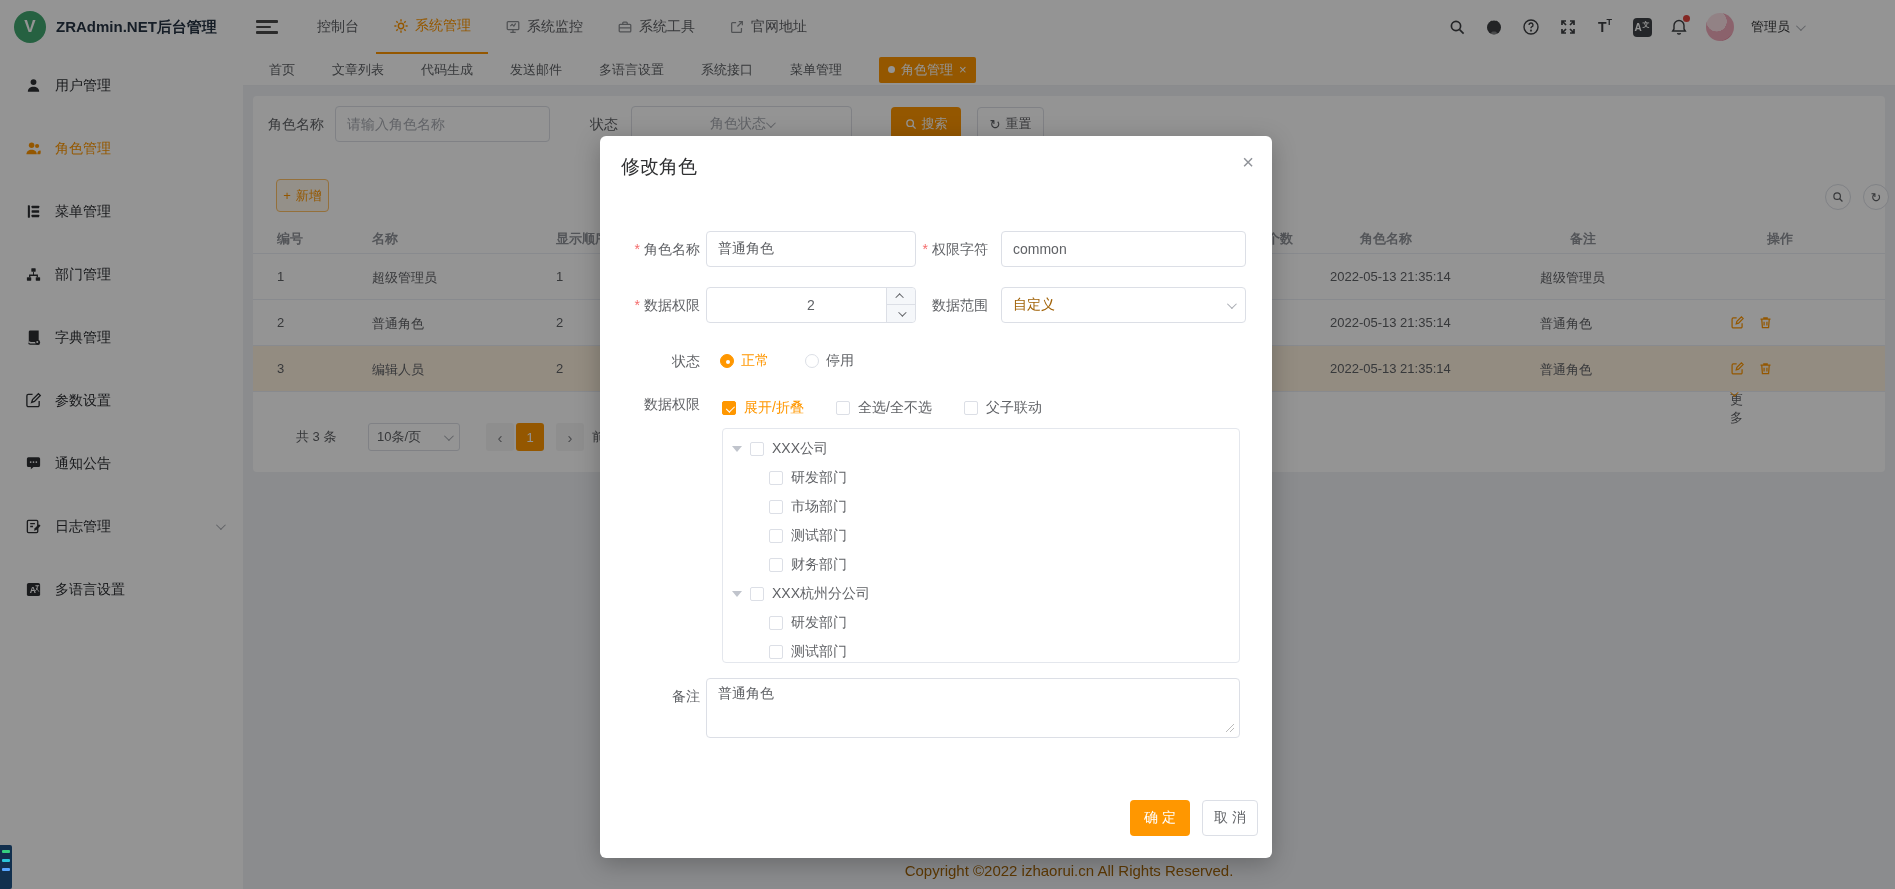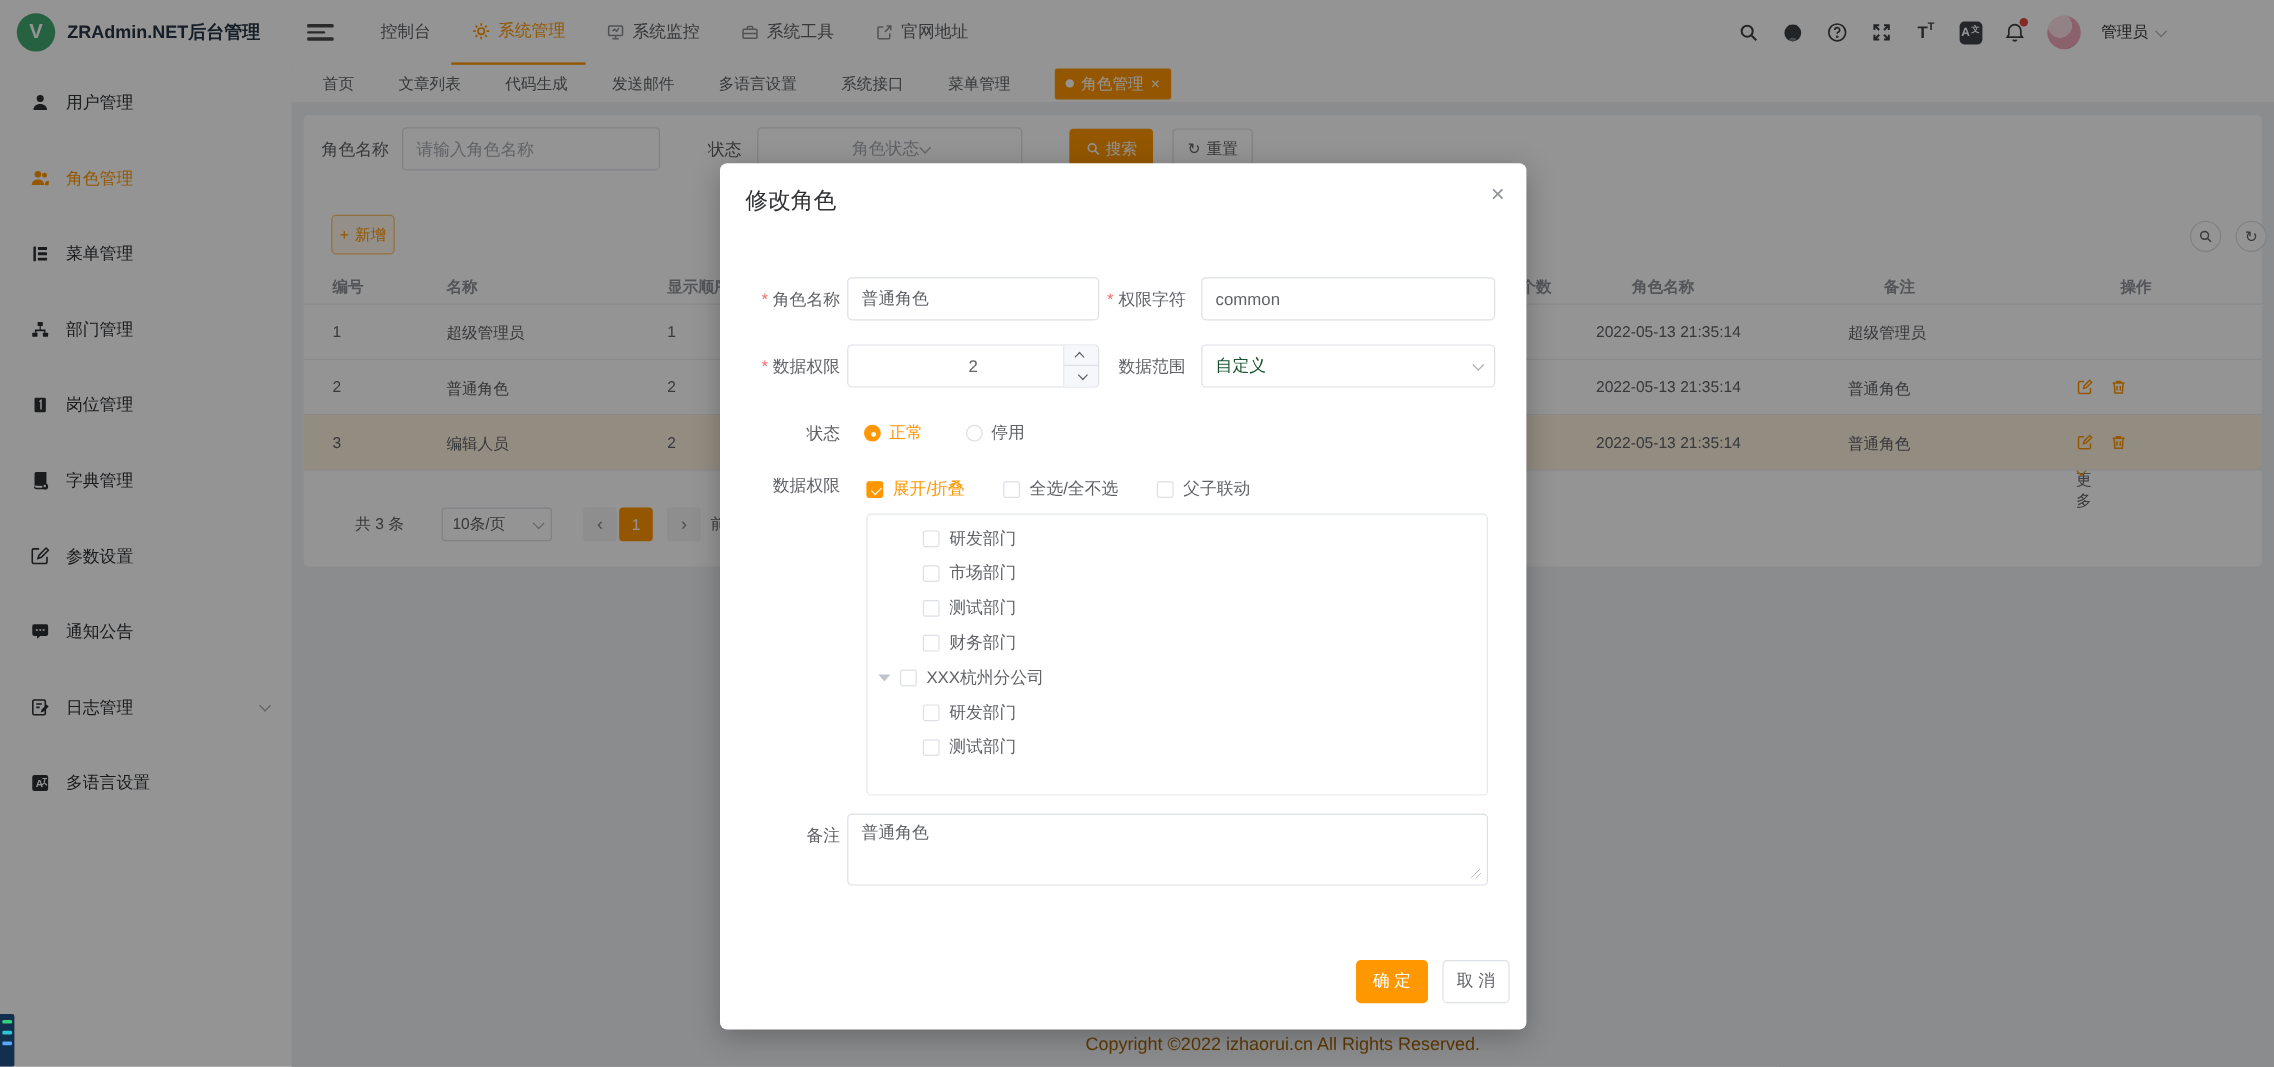--- a/index.html
+++ b/index.html
@@ -87,21 +87,21 @@
   .corner-widget i:nth-child(3){ background:#58a6ff; margin-top:6px; }
 
   
   .overlay{ position:absolute; inset:0; background:rgba(0,0,0,0.42); z-index:10; }
   .dialog{ position:absolute; left:600px; top:136px; width:672px; height:722px; background:#fff; border-radius:6px; box-shadow:0 6px 24px rgba(0,0,0,.25); z-index:20; }
   .dlg-title{ position:absolute; left:21px; top:18px; font-size:19px; color:#303133; }
   .dlg-close{ position:absolute; right:18px; top:16px; font-size:20px; color:#909399; cursor:pointer; line-height:1; }
   .dl{ position:absolute; width:100px; text-align:right; font-size:14px; color:#606266; line-height:36px; white-space:nowrap; }
   .dl .req{ color:#f56c6c; margin-right:4px; }
   .din{ position:absolute; height:36px; border:1px solid #dcdfe6; border-radius:4px; font-size:14px; color:#606266; padding:0 11px; background:#fff; font-family:inherit; }
-  .dsel{ position:absolute; height:36px; border:1px solid #dcdfe6; border-radius:4px; display:flex; align-items:center; justify-content:space-between; padding:0 11px; font-size:14px; color:#14532d; cursor:pointer; background:#fff; }
+  .dsel{ position:absolute; height:36px; border:1px solid #dcdfe6; border-radius:4px; display:flex; align-items:center; justify-content:space-between; padding:0 11px; font-size:14px; color:#a16207; cursor:pointer; background:#fff; }
   .numwrap{ position:absolute; left:106px; width:210px; height:36px; border:1px solid #dcdfe6; border-radius:4px; background:#fff; }
   .numwrap input{ position:absolute; inset:0; border:none; text-align:center; font-size:14px; color:#606266; width:100%; height:100%; background:transparent; font-family:inherit; }
   .spin{ position:absolute; right:0; top:0; width:29px; height:34px; border-left:1px solid #dcdfe6; background:#f5f7fa; border-radius:0 4px 4px 0; }
   .spin .up,.spin .dn{ position:absolute; left:0; width:100%; height:17px; display:flex; align-items:center; justify-content:center; cursor:pointer; }
   .spin .up{ top:0; border-bottom:1px solid #dcdfe6; }
   .spin .dn{ bottom:0; }
   .spin .chev{ width:6px; height:6px; border-color:#606266; }
   .spin .up .chev{ transform:rotate(-135deg) translateY(-2px); }
 
   .radio{ position:absolute; display:flex; align-items:center; gap:7px; height:36px; cursor:pointer; font-size:14px; color:#606266; }
@@ -273,29 +273,20 @@
     <div class="sb-item">
       <span>
           <svg viewBox="0 0 18 18" fill="#2d2f33">
             <rect x="6.7" y="2.5" width="4.6" height="3.6" rx=".5"></rect>
             <rect x="2" y="11.9" width="4.6" height="3.6" rx=".5"></rect>
             <rect x="11.4" y="11.9" width="4.6" height="3.6" rx=".5"></rect>
             <path d="M8.5 6.1h1v3h4.2v2.8h-1.4V10.6H5.7v1.3H4.3V9.1h4.2z"></path>
           </svg>
         </span>
       <span>部门管理</span>
-    </div>
-    <div class="sb-item">
-      <span>
-          <svg viewBox="0 0 18 18">
-            <rect x="4" y="2.5" width="10" height="13" rx="1.2" fill="#2d2f33"></rect>
-            <path d="M8.3 6l1.4-1v8" stroke="#fff" stroke-width="1.3" fill="none"></path>
-          </svg>
-        </span>
-      <span>岗位管理</span>
     </div>
     <div class="sb-item">
       <span>
           <svg viewBox="0 0 18 18">
             <path d="M4 3a1.5 1.5 0 0 1 1.5-1.5h9V13h-9A1.5 1.5 0 0 0 4 14.5z" fill="#2d2f33"></path>
             <path d="M4 14.5A1.5 1.5 0 0 0 5.5 16h9v-3h-9" fill="none" stroke="#2d2f33" stroke-width="1.3"></path>
             <circle cx="13.4" cy="14.2" r="2.6" fill="#2d2f33"></circle>
             <circle cx="13" cy="13.8" r="1.1" fill="#fff"></circle>
           </svg>
         </span>
@@ -536,20 +527,25 @@
     <label class="cbx" style="left:236px; top:262px;">
       <span class="cbox"></span>
       <span>全选/全不选</span>
     </label>
     <label class="cbx" style="left:364px; top:262px;">
       <span class="cbox"></span>
       <span>父子联动</span>
     </label>
 
     <div class="tree">
+      <div class="tnode parent">
+        <span class="caret"></span>
+        <span class="cbox"></span>
+        <span>XXX公司</span>
+      </div>
       <div class="tnode child">
         <span class="cbox"></span>
         <span>研发部门</span>
       </div>
       <div class="tnode child">
         <span class="cbox"></span>
         <span>市场部门</span>
       </div>
       <div class="tnode child">
         <span class="cbox"></span>

